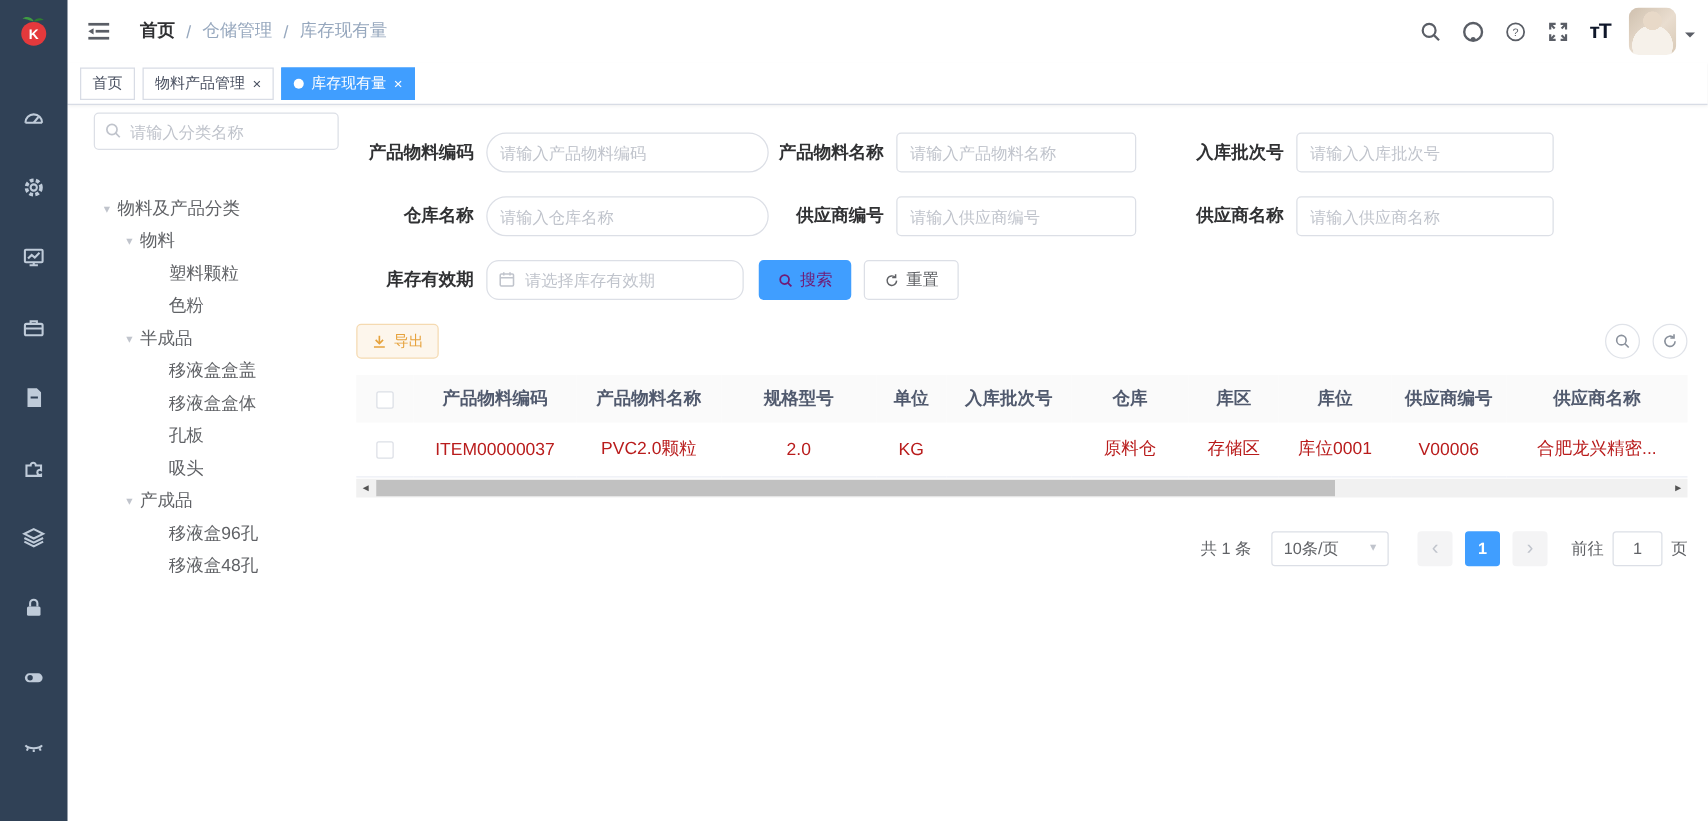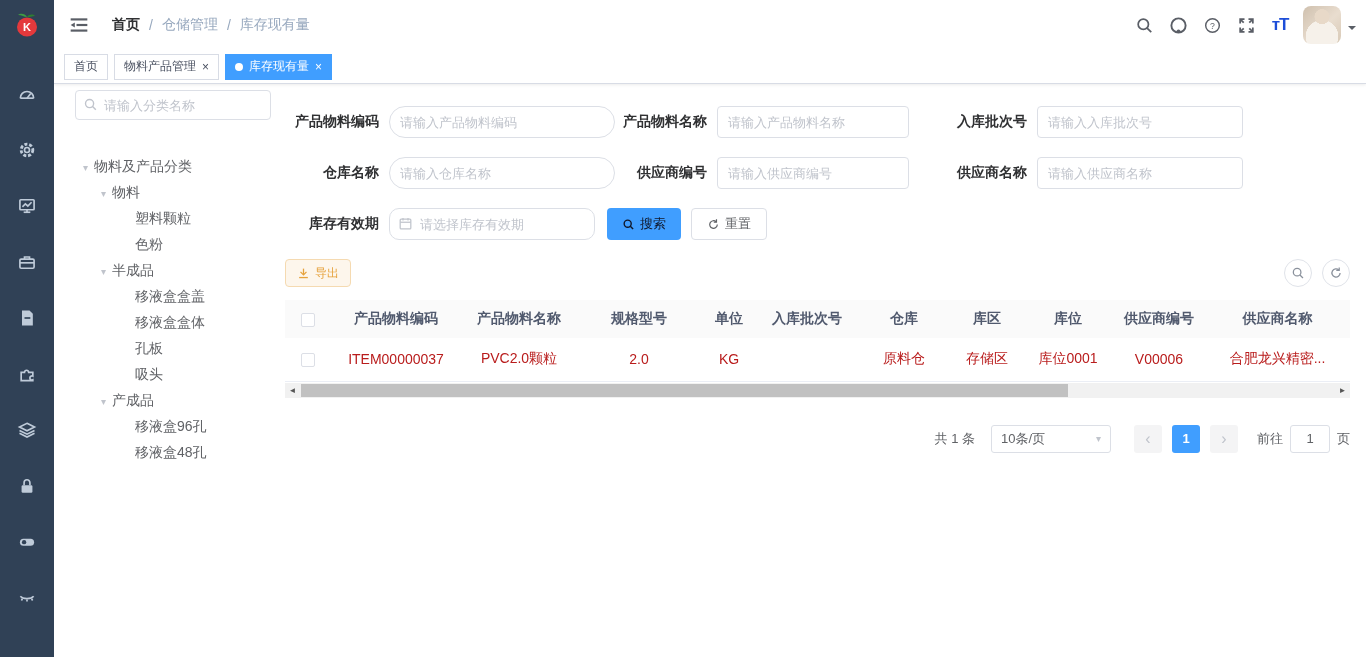--- a/index.html
+++ b/index.html
@@ -15,21 +15,21 @@
 
   
   .navbar { position:fixed; left:54px; top:0; right:0; height:50px; background:#fff; display:flex; align-items:center; z-index:20; }
   .hamburger { padding:0 15px; height:50px; display:flex; align-items:center; cursor:pointer; color:#5a5e66; }
   .breadcrumb { display:flex; align-items:center; gap:9px; font-size:14px; margin-left:8px; }
   .bc-current { color:#303133; font-weight:700; }
   .bc-sep, .bc-item { color:#97a8be; }
   .nav-right { margin-left:auto; display:flex; align-items:center; padding-right:10px; }
   .hicon { width:34px; height:40px; display:flex; align-items:center; justify-content:center; color:#5a5e66; cursor:pointer; }
   .hicon svg { width:19px; height:19px; }
-  .fontsize-glyph { font-size:17px; font-weight:700; color:#1d4ed8; letter-spacing:-1px; }
+  .fontsize-glyph { font-size:17px; font-weight:700; color:#0f172a; letter-spacing:-1px; }
   .avatar { width:38px; height:38px; border-radius:8px; margin-left:6px; cursor:pointer;
     background:
       radial-gradient(circle at 50% 28%, #e8d9c8 0 22%, transparent 23%),
       radial-gradient(circle at 50% 80%, #f6f1ea 0 45%, transparent 46%),
       linear-gradient(135deg,#cfc0ae,#e9ddcf 55%,#d8c9b6); }
   .caret-down { width:0; height:0; border:4px solid transparent; border-top-color:#5a5e66; margin:10px 0 0 7px; cursor:pointer; }
 
   
   .tags { position:fixed; left:54px; top:50px; right:0; height:34px; background:#fff;
     border-bottom:1px solid #d8dce5; box-shadow:0 1px 3px rgba(0,0,0,.08);
@@ -62,21 +62,21 @@
   .w1 { width:104px; } .w2 { width:102px; } .w3 { width:128px; }
   .f-input { height:32px; border:1px solid #dcdfe6; border-radius:4px; padding:0 10px;
     font-size:13px; color:#606266; outline:none; }
   .f-input::placeholder { color:#c0c4cc; }
   .iw1 { width:226px;border-radius:16px; } .iw2 { width:192px; } .iw3 { width:206px; }
   .date-wrap { position:relative; }
   .date-wrap .f-input { padding-left:30px; width:206px;border-radius:10px; }
   .date-wrap .cal { position:absolute; left:9px; top:8px; color:#c0c4cc; }
   .btn { height:32px; border-radius:4px; font-size:13px; display:inline-flex; align-items:center;
     gap:5px; cursor:pointer; border:none; padding:0 15px; font-family:inherit; }
-  .btn-search { background:#409eff; color:#0f172a; margin-left:12px; }
+  .btn-search { background:#409eff; color:#701a75; margin-left:12px; }
   .btn-reset { background:#fff; color:#606266; border:1px solid #dcdfe6; margin-left:10px; }
 
   .toolbar { display:flex; align-items:flex-start; margin:0 0 13px; }
   .btn-export { height:28px; padding:0 11px; background:#fdf6ec; border:1px solid #f5dab1;
     color:#e6a23c; border-radius:4px; font-size:12px; display:inline-flex; align-items:center; gap:5px; cursor:pointer; font-family:inherit; }
   .tb-right { margin-left:auto; display:flex; gap:10px; }
   .circle-btn { width:28px; height:28px; border-radius:50%; border:1px solid #e0e3e9; background:#fff;
     display:flex; align-items:center; justify-content:center; color:#8a919c; cursor:pointer; }
 
   table { width:100%; border-collapse:collapse; table-layout:fixed; font-size:14px; }
@@ -88,21 +88,21 @@
 
   .hscroll { position:relative; height:15px; background:#f1f1f1; margin-top:1px; }
   .harrow { position:absolute; top:0; width:15px; height:15px; display:flex; align-items:center;
     justify-content:center; color:#555; font-size:8px; cursor:pointer; }
   .harrow.left { left:0; } .harrow.right { right:0; }
   .hthumb { position:absolute; left:16px; top:1px; bottom:1px; width:72%; background:#c1c1c1; cursor:pointer; }
 
   .pagination { display:flex; align-items:center; justify-content:flex-end; margin-top:27px;
     font-size:13px; color:#606266; }
   .pg-total { margin-right:16px; }
-  .pg-size { width:120px; height:28px; border:1px solid #dcdfe6; border-radius:3px; display:flex;
+  .pg-size { width:94px; height:28px; border:1px solid #dcdfe6; border-radius:3px; display:flex;
     align-items:center; justify-content:space-between; padding:0 9px; cursor:pointer; margin-right:18px; }
   .pg-size .sel-caret { color:#c0c4cc; font-size:10px; }
   .pg-btn { width:28px; height:28px; background:#f4f4f5; border-radius:3px; display:flex;
     align-items:center; justify-content:center; color:#c0c4cc; margin:0 5px; font-size:16px; cursor:pointer; }
   .pg-num { width:28px; height:28px; background:#409eff; color:#fff; border-radius:3px; display:flex;
     align-items:center; justify-content:center; margin:0 5px; font-weight:700; cursor:pointer; }
   .pg-jump { display:flex; align-items:center; gap:7px; margin-left:14px; }
   .pg-jump input { width:40px; height:28px; border:1px solid #dcdfe6; border-radius:3px;
     text-align:center; font-size:13px; color:#606266; outline:none; }
 </style>

